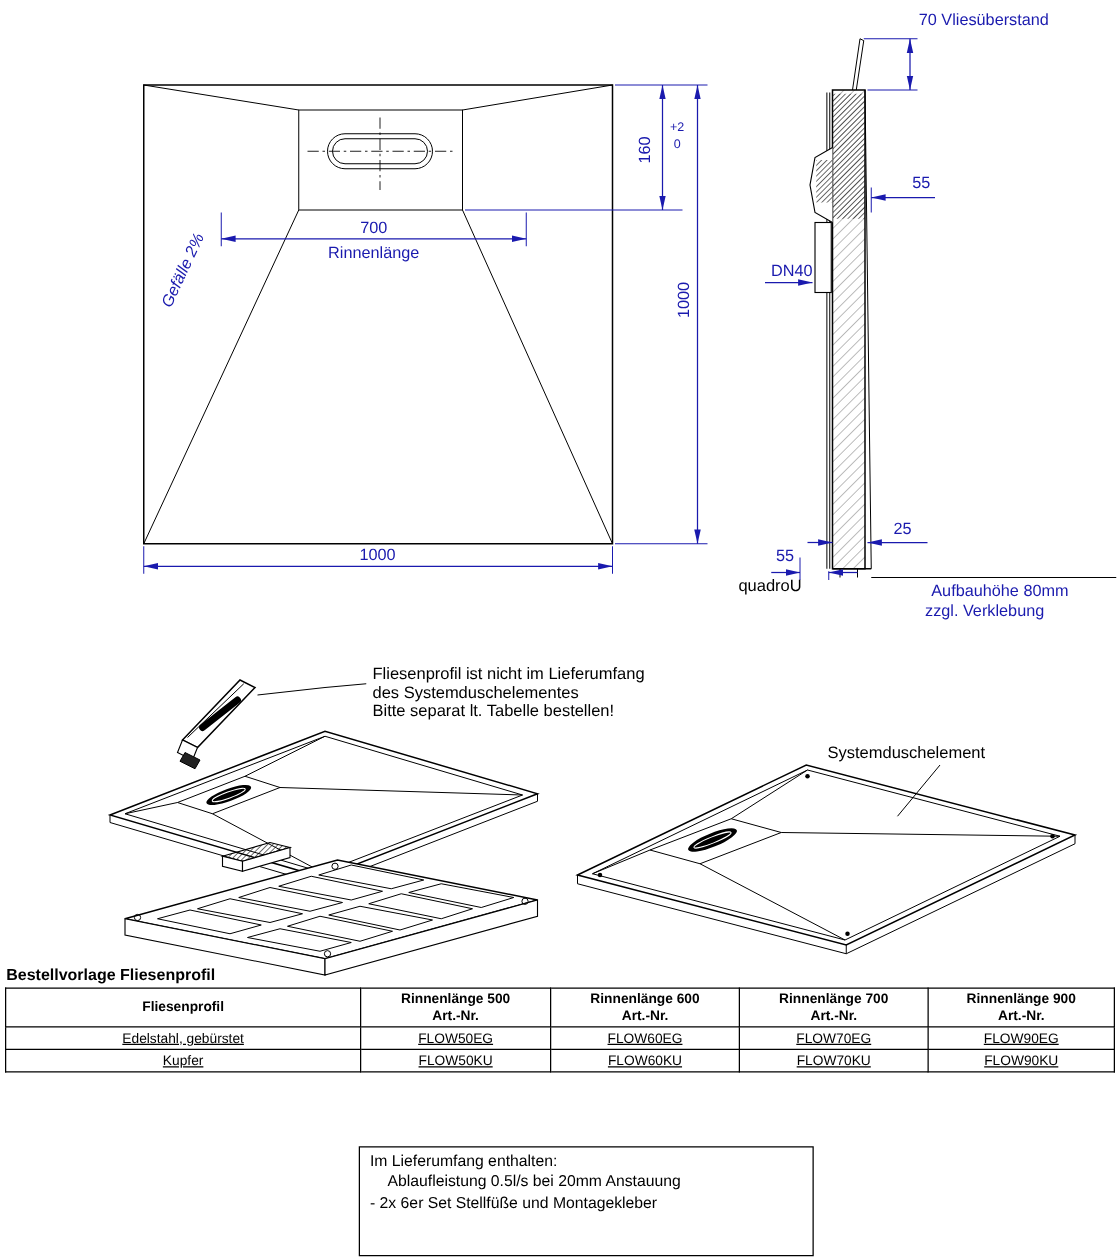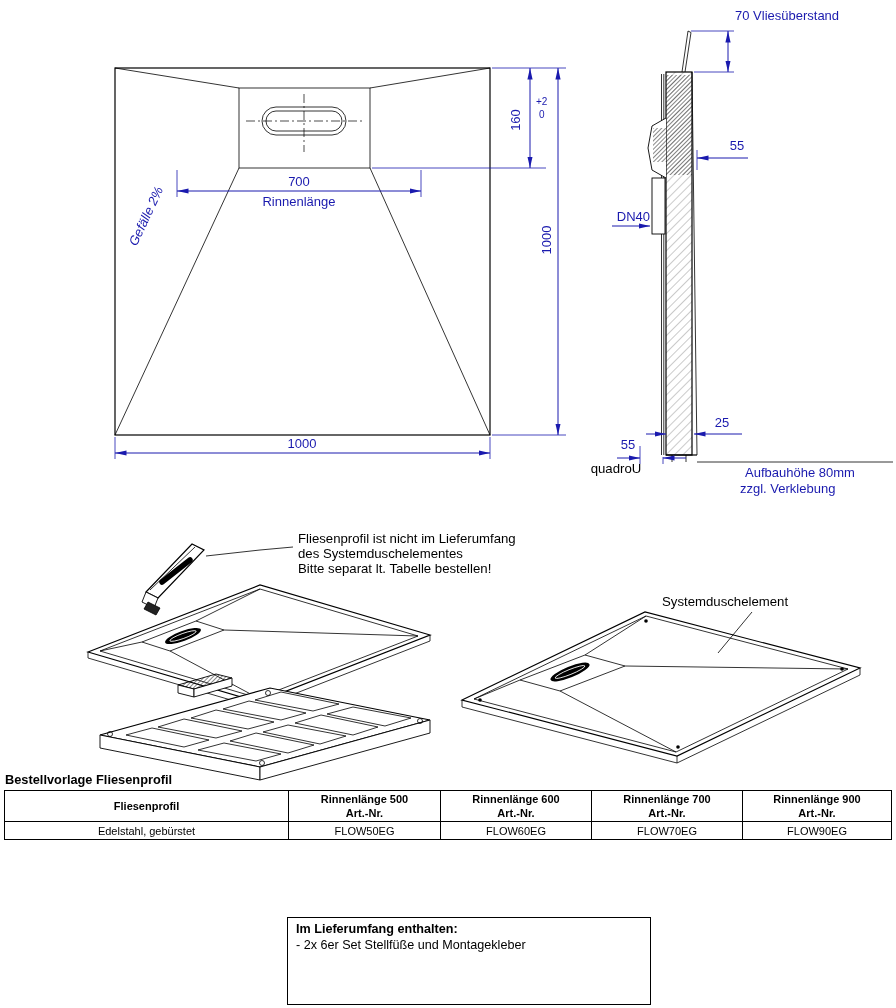--- a/index.html
+++ b/index.html
@@ -20,25 +20,25 @@
   .arrfill{fill:var(--dim-blue,#1a1aae);}
   .wfill{fill:#fff;stroke:#000;stroke-width:1.2;}
   .wfillthin{fill:#fff;stroke:#000;stroke-width:0.9;}
   
   .tbl-title{left:5px;top:772px;font-size:12.8px;font-weight:bold;}
   .tbl-wrap{left:4px;top:790px;}
   table.order{border-collapse:collapse;table-layout:fixed;width:887px;}
   table.order th,table.order td{border:1px solid #000;text-align:center;vertical-align:middle;
        font-size:11px;padding:0 2px;overflow:hidden;white-space:nowrap;}
   table.order th{font-weight:bold;height:31px;line-height:14px;}
-  table.order td{height:18px;font-weight:normal;}
+  table.order td{height:18px;font-weight:normal;text-decoration:underline;}
   
   .dbox{left:287px;top:917px;width:364px;height:88px;border:1.5px solid #000;
         padding:3px 6px 0 8px;font-size:12.6px;line-height:16.4px;}
-  .dbox .b{font-weight:bold;}
+  .dbox .b{font-weight:normal;}
   .dbox .ind{padding-left:14px;}
 </style>
 </head>
 <body>
 
 <svg class="abs" style="left:0;top:0" width="896" height="520" viewBox="0 0 896 520">
   <defs>
     <marker id="arr" viewBox="0 0 12 6" markerWidth="12" markerHeight="6" refX="11.5" refY="3" orient="auto-start-reverse" markerUnits="userSpaceOnUse">
       <path d="M0,0.4 L11.5,3 L0,5.6 Z" class="arrfill"></path>
     </marker>
@@ -287,20 +287,28 @@
       </tr>
     </thead>
     <tbody>
       <tr>
         <td>Edelstahl, gebürstet</td>
         <td>FLOW50EG</td>
         <td>FLOW60EG</td>
         <td>FLOW70EG</td>
         <td>FLOW90EG</td>
       </tr>
+      <tr>
+        <td>Kupfer</td>
+        <td>FLOW50KU</td>
+        <td>FLOW60KU</td>
+        <td>FLOW70KU</td>
+        <td>FLOW90KU</td>
+      </tr>
     </tbody>
   </table>
 </div>
 
 <div class="abs dbox">
   <div class="b">Im Lieferumfang enthalten:</div>
+  <div class="ind">Ablaufleistung 0.5l/s bei 20mm Anstauung</div>
   <div>- 2x 6er Set Stellfüße und Montagekleber</div>
 </div>
 
 </body></html>

